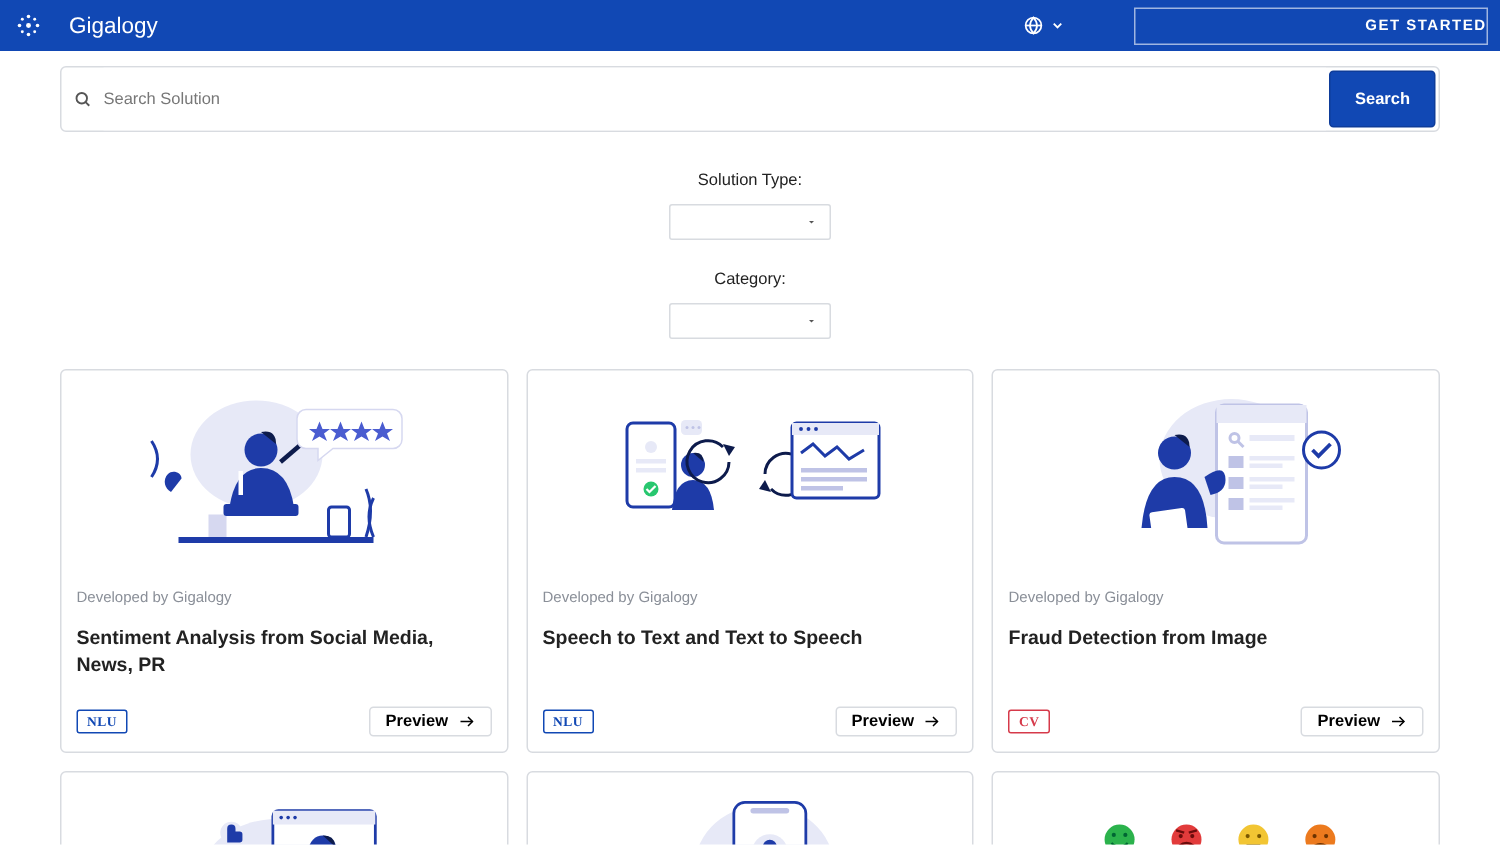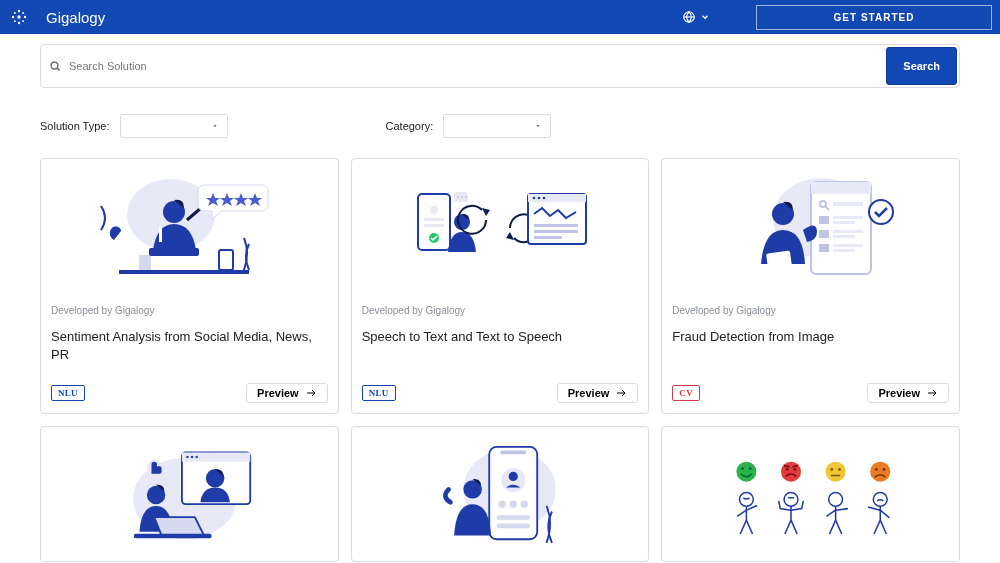--- a/index.html
+++ b/index.html
@@ -20,21 +20,21 @@
     padding:0 8px;color:#fff;
   }
   .brand{display:flex;align-items:flex-end;gap:18px;font-weight:400;font-size:15px;margin-left:2px;}
   .brand-icon{width:18px;height:18px;}
   .spacer{flex:1;}
   .lang{display:flex;align-items:center;gap:4px;margin-right:14px;cursor:pointer;}
   .lang svg{width:14px;height:14px;}
   .lang .chev{width:10px;height:10px;}
   .get-started{
     border:1px solid rgba(255,255,255,0.6);background:transparent;color:#fff;
-    font-size:10px;letter-spacing:1px;padding:6px 0;width:236px;text-align:center;
+    font-size:10px;letter-spacing:1px;padding:6px 0;width:236px;text-align:right;
     cursor:pointer;font-weight:600;margin-left:32px;
   }
 
   
   .searchwrap{padding:10px 40px 0;}
   .searchrow{
     display:flex;border:1px solid var(--border);border-radius:4px;overflow:hidden;
     height:44px;
   }
   .searchrow .iconwrap{display:flex;align-items:center;padding:0 8px;color:#555;}
@@ -42,21 +42,21 @@
     flex:1;border:none;outline:none;font-size:11px;color:#333;
   }
   .searchrow input::placeholder{color:#777;}
   .searchrow button{
     background:var(--brand);color:#fff;border:1px solid var(--brand-dark);
     font-size:11px;font-weight:600;padding:0 16px;margin:2px;border-radius:3px;
     cursor:pointer;
   }
 
   
-  .filters{display:flex;align-items:center;gap:10px;padding:26px 40px 0;font-size:11px;color:#222;}
+  .filters{display:flex;align-items:center;gap:10px;padding:26px 40px 0;font-size:11px;color:#222;flex-direction:column;}
   .filters label{}
   .filters .sel{
     width:108px;height:24px;border:1px solid var(--border);border-radius:2px;
     display:flex;align-items:center;justify-content:flex-end;padding-right:8px;
     cursor:pointer;background:#fff;
   }
   .filters .sel svg{width:8px;height:8px;color:#555;}
   .filters .gap{width:138px;}
 
   
@@ -65,21 +65,21 @@
     padding:20px 40px 0;
   }
   .card{
     border:1px solid var(--border);border-radius:4px;background:#fff;
     display:flex;flex-direction:column;height:256px;overflow:hidden;
   }
   .card .art{height:142px;display:flex;align-items:center;justify-content:center;}
   .card .art svg{max-width:200px;max-height:120px;}
   .card .meta{padding:4px 10px 0;}
   .card .dev{font-size:10px;color:var(--muted);margin-bottom:12px;}
-  .card .title{font-size:13px;font-weight:400;line-height:1.4;min-height:34px;}
+  .card .title{font-size:13px;font-weight:700;line-height:1.4;min-height:34px;}
   .card .footer{
     margin-top:auto;display:flex;align-items:center;justify-content:space-between;
     padding:8px 10px 10px;
   }
   .badge{
     font-size:9px;font-weight:600;border:1px solid;border-radius:2px;
     padding:2px 6px;letter-spacing:0.3px;font-family:Liberation Serif, serif;
   }
   .badge.nlu{color:var(--badge-nlu);border-color:var(--badge-nlu);}
   .badge.cv{color:var(--badge-cv);border-color:var(--badge-cv);}

